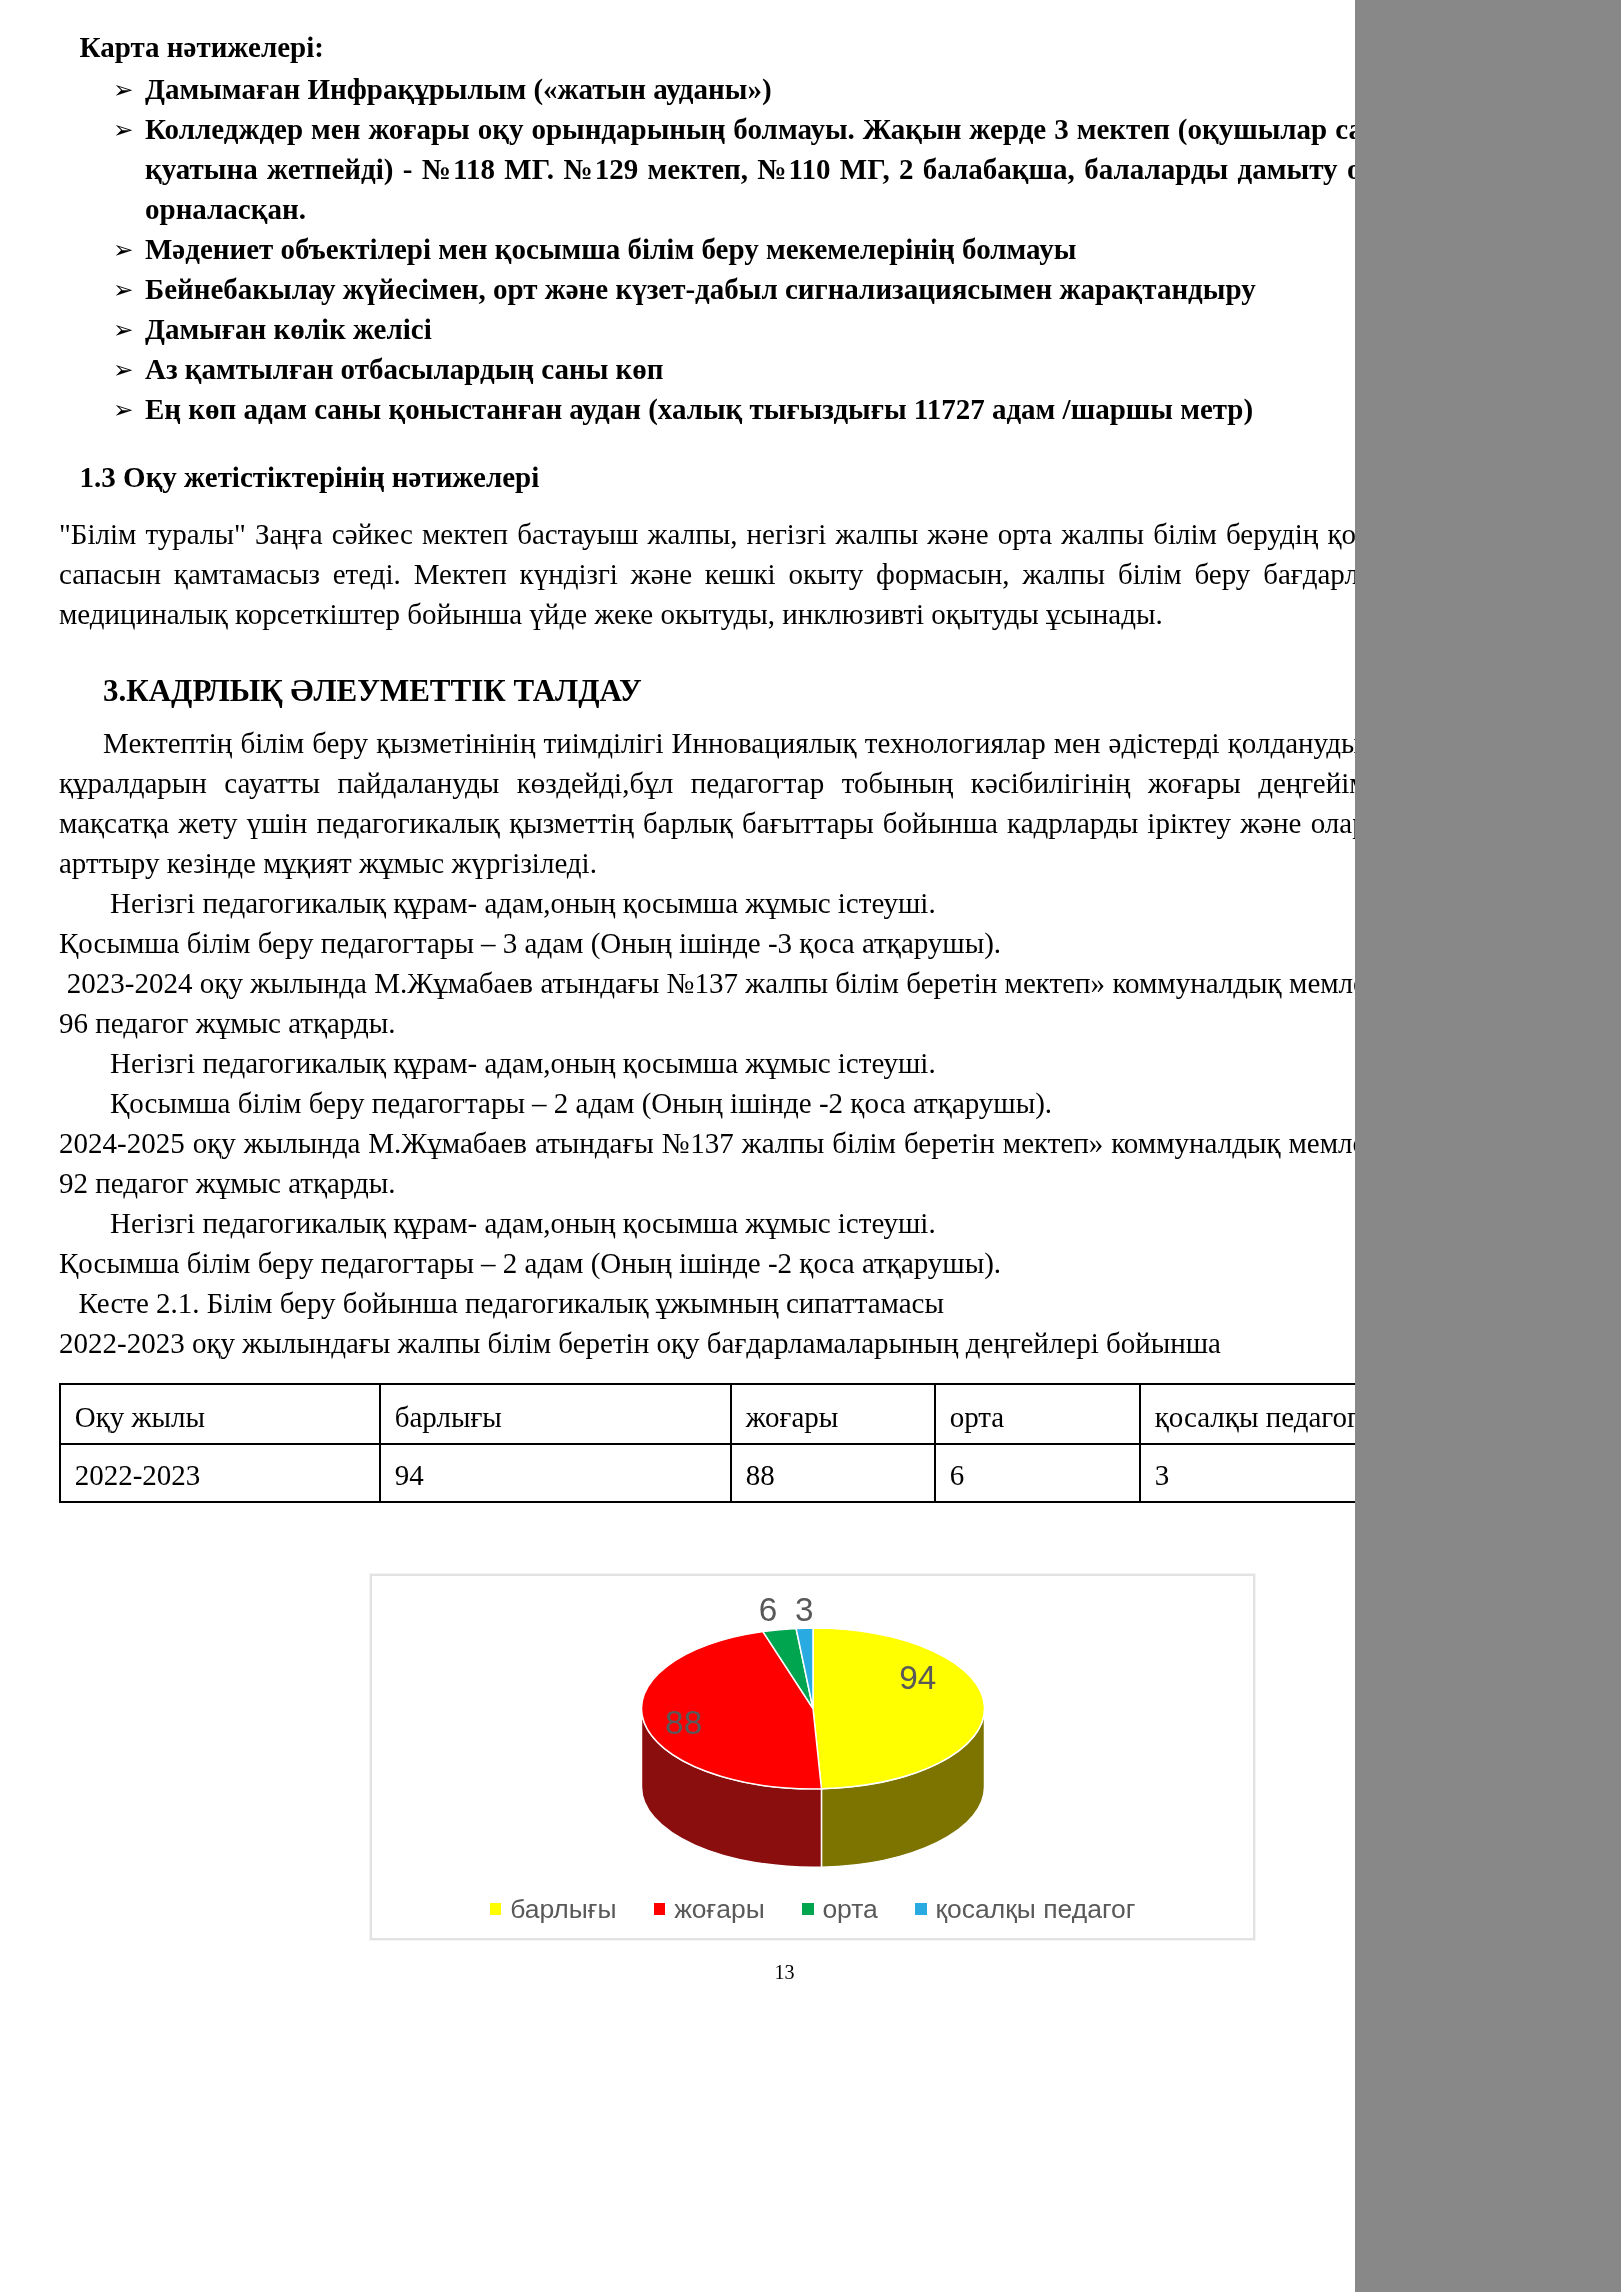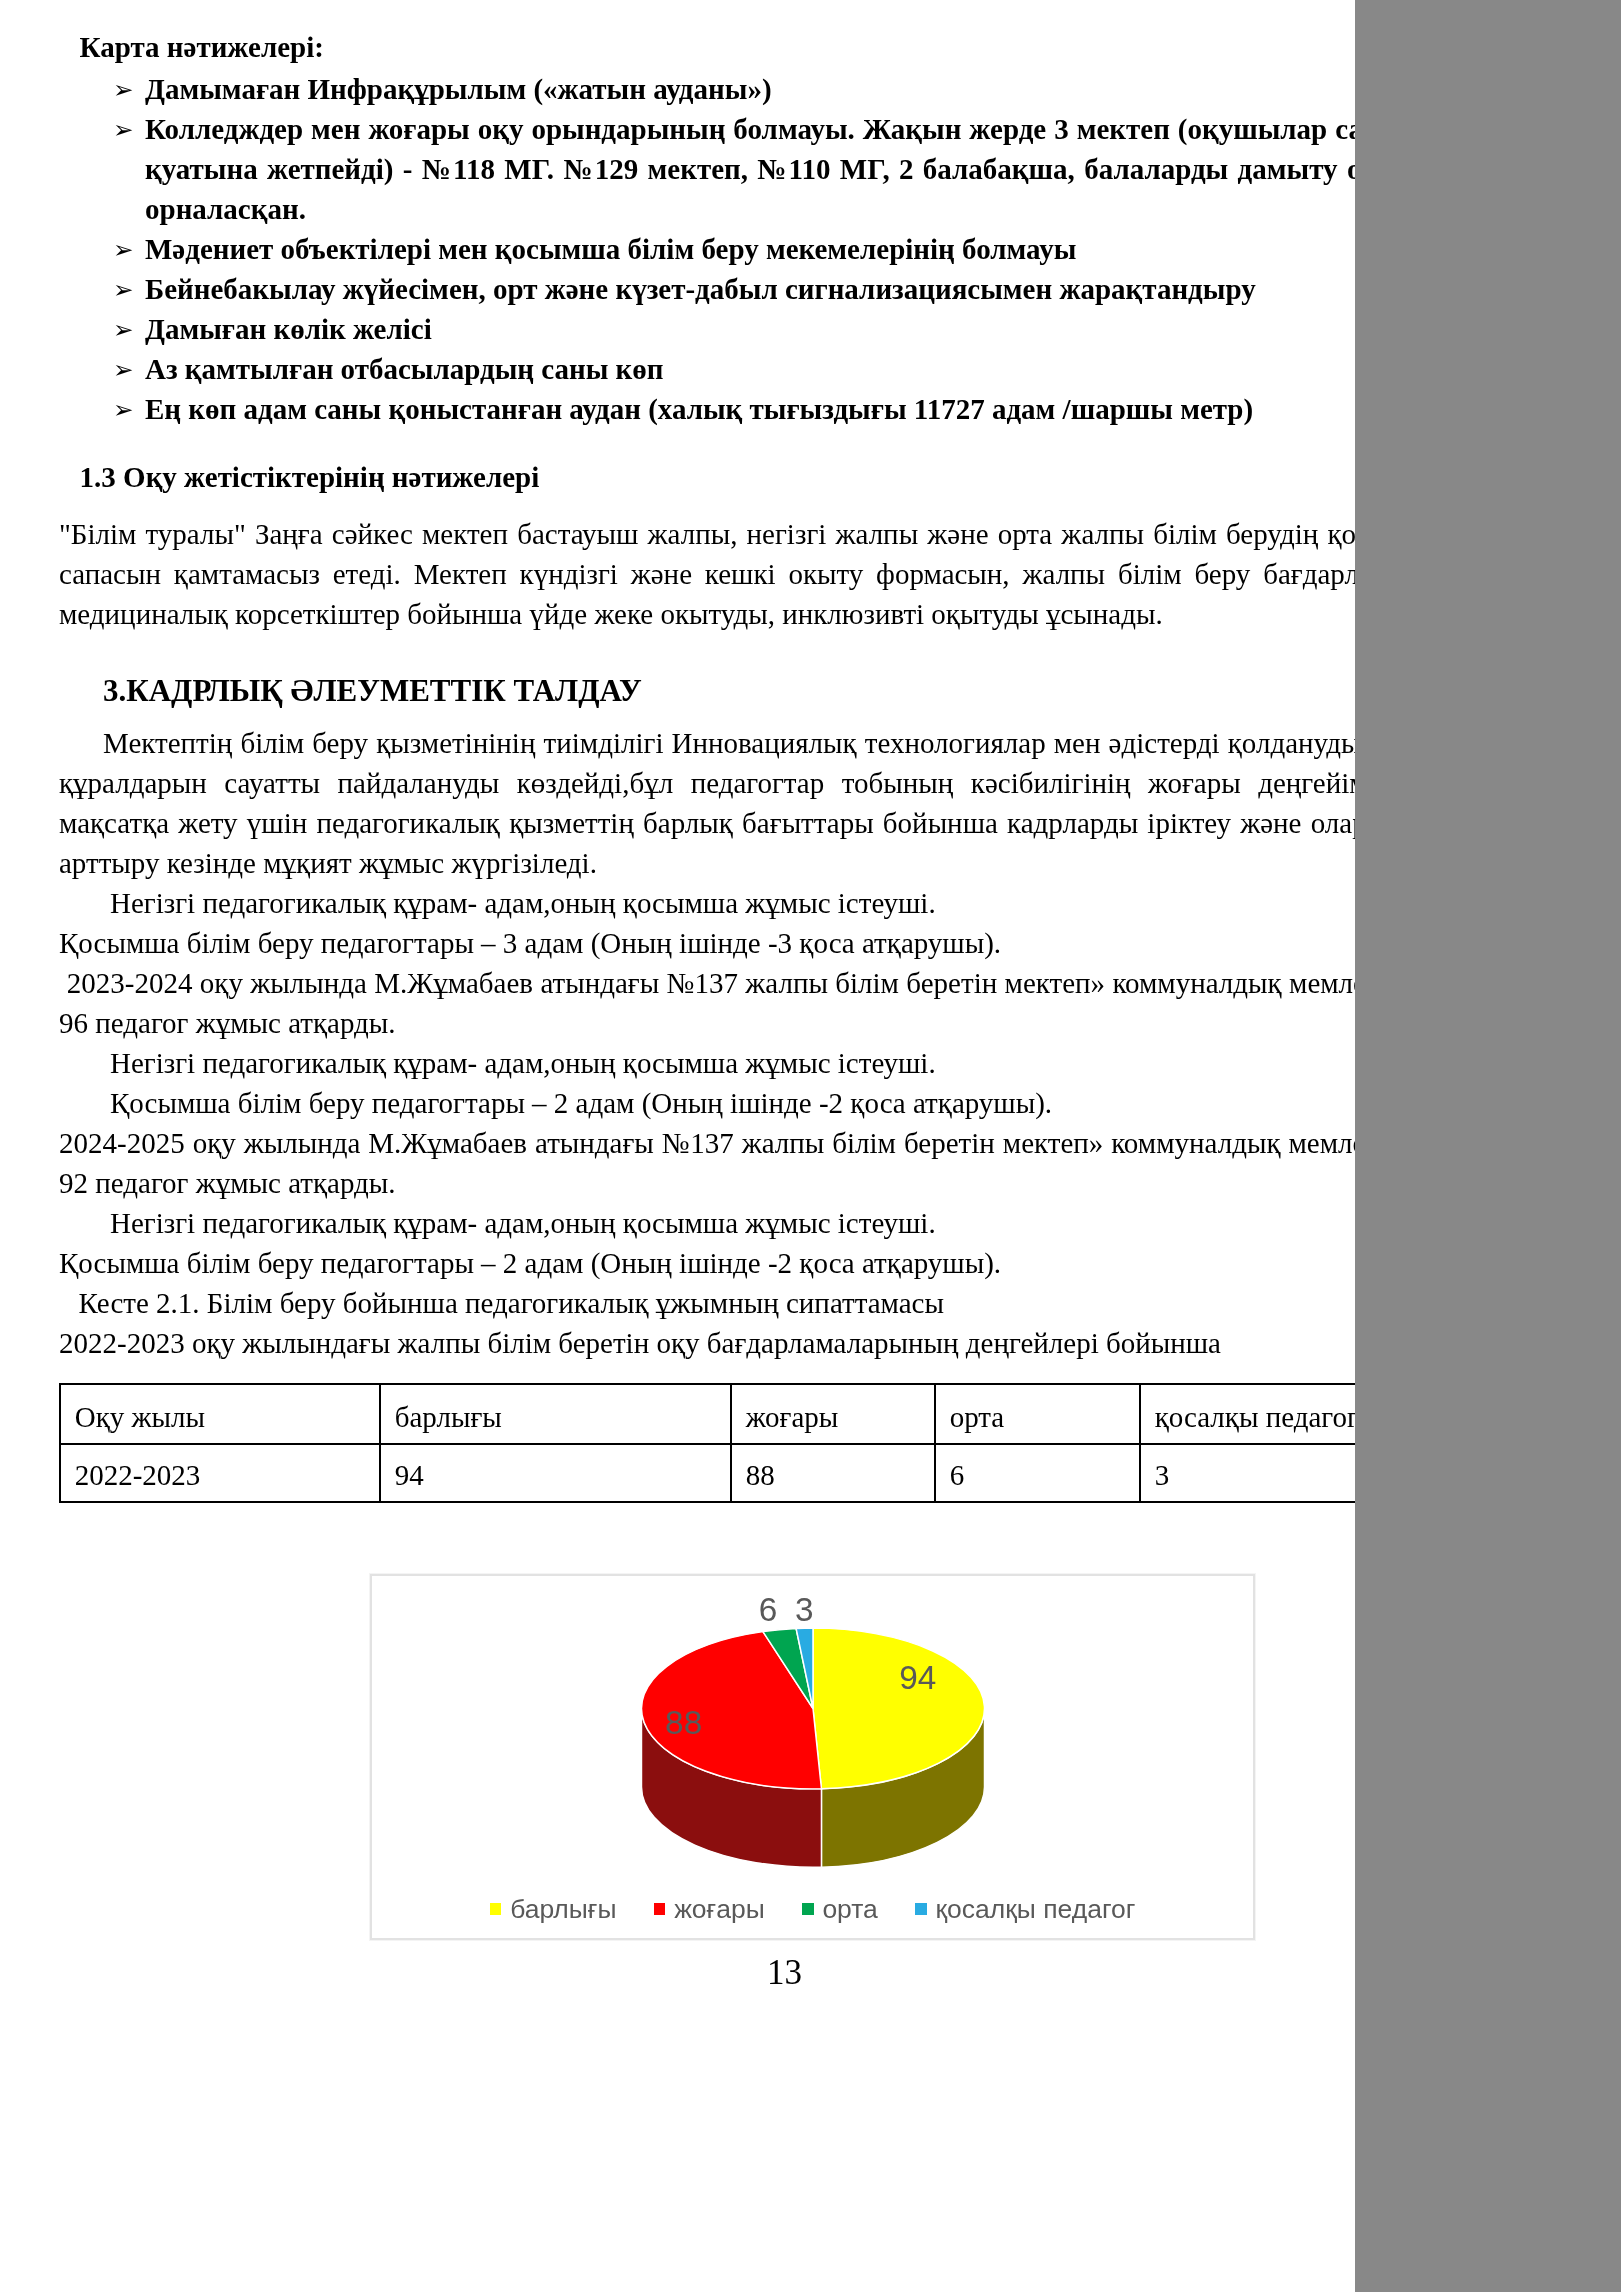--- a/index.html
+++ b/index.html
@@ -64,21 +64,21 @@
   .chart-legend{
     position:absolute;left:0;right:0;bottom:15.7px;
     display:flex;justify-content:center;align-items:center;gap:37px;
     font-family:"Liberation Sans", sans-serif;
     font-size:26.5px;color:#595959;line-height:26.5px;
   }
   .legend-item{display:inline-flex;align-items:center;gap:8.8px;}
   .legend-item .swatch{display:inline-block;width:11.8px;height:11.8px;}
   .page-number{
     width:1451px;text-align:center;
-    margin-top:15.7px;font-size:35px;line-height:33px;
+    margin-top:15.7px;font-size:20px;line-height:33px;
   }
 </style>
 </head>
 <body>
 
 <div class="page">
 
   <h1 class="doc-h">Карта нәтижелері:</h1>
 
   <ul class="arrow-list">

